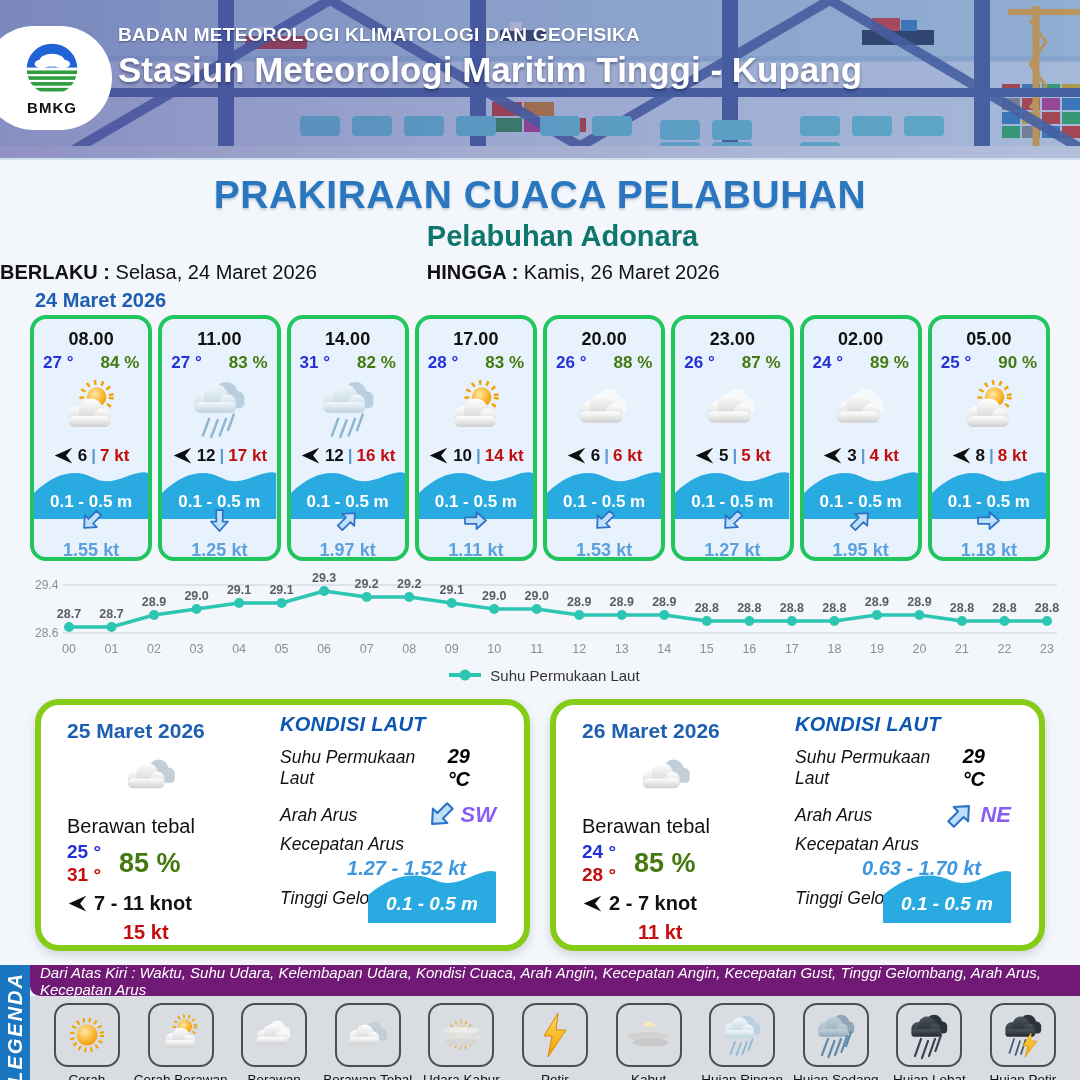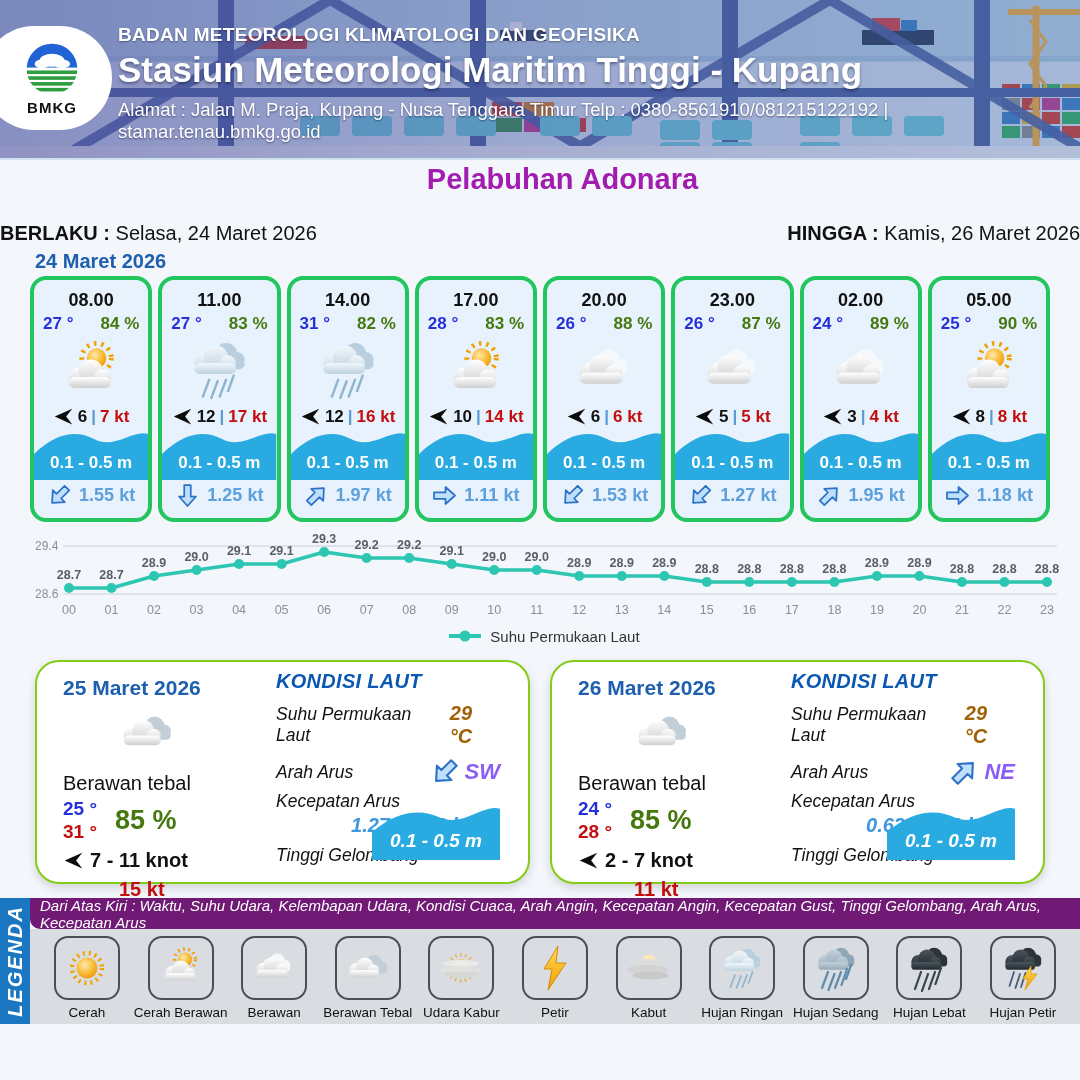--- a/index.html
+++ b/index.html
@@ -15,22 +15,22 @@
              justify-content:center;padding-left:10px;box-sizing:border-box;}
   .logo-label{font-size:15px;font-weight:bold;letter-spacing:1px;color:#111;margin-top:1px;}
   .hero-text{position:absolute;left:118px;top:24px;right:10px;color:#fff;}
   .hero-agency{font-size:19px;font-weight:bold;letter-spacing:.3px;text-shadow:0 1px 2px rgba(0,0,40,.4);}
   .hero-station{font-size:35px;font-weight:bold;margin-top:4px;text-shadow:0 2px 3px rgba(0,0,40,.4);}
   .hero-address{font-size:18.5px;margin-top:9px;text-shadow:0 1px 2px rgba(0,0,40,.5);}
 
   
   .main-title{margin-top:13px;text-align:center;font-size:39px;font-weight:bold;color:#2a77c0;
               letter-spacing:.5px;text-shadow:0 2px 2px rgba(40,70,110,.22);}
-  .port-title{text-align:center;font-size:29px;font-weight:bold;color:#a21caf;margin-top:3px;padding-left:45px;}
-  .validity{display:flex;justify-content:space-between;gap:110px;margin-top:26px;font-size:20px;}
+  .port-title{text-align:center;font-size:29px;font-weight:bold;color:#0f766e;margin-top:3px;padding-left:45px;}
+  .validity{display:flex;justify-content:flex-start;gap:110px;margin-top:8px;font-size:20px;}
   .validity b{font-weight:bold;}
   .forecast-date{margin:5px 0 2px 35px;font-size:20px;font-weight:bold;color:#1e5fb0;height:24px;}
 
   
   .cards{display:flex;gap:6px;padding:0 30px;}
   .wcard{flex:1;position:relative;height:246px;background:#e7f2fc;border:4px solid #22c55e;
          border-radius:16px;overflow:hidden;box-sizing:border-box;}
   .wc-time{text-align:center;font-size:18px;font-weight:bold;margin-top:10px;}
   .wc-th{display:flex;justify-content:space-between;padding:0 9px;margin-top:3px;
          font-size:17px;font-weight:bold;}
@@ -41,50 +41,50 @@
   .wc-wind{display:flex;align-items:center;justify-content:center;gap:4px;margin-top:1px;
            font-size:17px;font-weight:bold;}
   .wind-arrow{width:21px;height:21px;flex:none;}
   .wc-sep{color:#5b9bd5;font-weight:bold;}
   .wc-gust{color:#c40e0e;}
   .wc-wave{position:absolute;left:0;right:0;bottom:38px;height:58px;}
   .wc-wave svg{position:absolute;inset:0;width:100%;height:100%;}
   .wc-wave-text{position:absolute;left:0;right:0;bottom:7px;text-align:center;color:#fff;
                 font-size:17px;font-weight:bold;}
   .wc-cur{position:absolute;left:0;right:0;bottom:0;height:46px;display:flex;align-items:center;
-          justify-content:center;gap:7px;}
+          justify-content:center;gap:7px;flex-direction:column;}
   .cur-arrow{width:25px;height:25px;flex:none;}
   .wc-kt{color:#5da0dc;font-size:18px;font-weight:bold;}
 
   
   .chart-wrap{padding:8px 25px 0 33px;}
   #sst-chart{width:1030px;height:94px;display:block;}
   .chart-legend{display:flex;justify-content:center;align-items:center;gap:8px;height:24px;
                 font-size:15px;color:#333;}
 
   
   .daily{display:flex;gap:20px;padding:0 35px;margin-top:12px;}
-  .dcard{flex:1;height:224px;background:#fff;border:2px solid #84cc16;border-radius:24px;
+  .dcard{flex:1;height:252px;background:#fff;border:6px solid #84cc16;border-radius:24px;
          box-shadow:0 4px 10px rgba(0,0,0,.14);display:flex;box-sizing:border-box;position:relative;}
   .d-left{width:225px;padding:14px 0 0 26px;box-sizing:border-box;}
   .d-date{font-size:21px;font-weight:bold;color:#1e5fb0;}
   .d-icon{margin:2px 0 0 42px;width:84px;height:62px;}
   .d-cond{font-size:20px;margin-top:4px;}
   .d-temps{display:flex;align-items:center;gap:18px;margin-top:2px;}
   .d-minmax{display:flex;flex-direction:column;font-size:19px;font-weight:bold;line-height:23px;}
   .d-min{color:#2531d8;}
   .d-max{color:#c40e0e;}
   .d-hum{font-size:27px;font-weight:bold;color:#45790f;}
   .d-wind{display:flex;align-items:center;gap:6px;font-size:20px;font-weight:bold;margin-top:6px;}
   .d-gust{color:#c40e0e;font-size:20px;font-weight:bold;margin:6px 0 0 56px;}
   .d-right{flex:1;padding:8px 28px 0 14px;box-sizing:border-box;position:relative;font-style:italic;}
   .sea-h{font-size:20px;font-weight:bold;color:#0b57b4;letter-spacing:.3px;}
   .sea-row{display:flex;justify-content:space-between;align-items:center;margin-top:9px;
            font-size:17.5px;}
-  .sea-val{color:#a16207;font-size:20px;font-weight:bold;}
+  .sea-val{color:#000000;font-size:20px;font-weight:bold;}
   .sea-dir{display:flex;align-items:center;gap:5px;color:#8b5cf6;font-size:22px;font-weight:bold;}
   .sea-dir .cur-arrow{width:30px;height:30px;}
   .sea-speed{text-align:right;color:#3f97e0;font-size:20px;font-weight:bold;margin:2px 30px 0 0;}
   .d-wavebox{position:absolute;right:28px;bottom:22px;width:128px;height:62px;}
   .d-wavebox svg{position:absolute;inset:0;width:100%;height:100%;}
   .d-wavebox .wc-wave-text{font-size:19px;bottom:8px;}
 
   
   .legend{position:relative;margin-top:14px;height:126px;}
   .leg-side{position:absolute;left:0;top:0;bottom:0;width:30px;background:#1b76c1;
@@ -336,24 +336,24 @@
           <rect x="4" y="58" width="72" height="5" fill="#2f9e41"></rect>
           <rect x="4" y="66" width="72" height="5" fill="#2f9e41"></rect>
         </g>
       </svg>
       <div class="logo-label">BMKG</div>
     </div>
 
     <div class="hero-text">
       <div class="hero-agency">BADAN METEOROLOGI KLIMATOLOGI DAN GEOFISIKA</div>
       <div class="hero-station">Stasiun Meteorologi Maritim Tinggi - Kupang</div>
-      <div class="hero-address">Alamat : Jalan M. Praja, Kupang - Nusa Tenggara Timur Telp : 0380-8561910/081215122192  | stamar.tenau.bmkg.go.id</div>
     </div>
   </div>
 
+  <div class="main-title">PRAKIRAAN CUACA PELABUHAN</div>
   <div class="port-title">Pelabuhan Adonara</div>
   <div class="validity">
     <div><b>BERLAKU :</b>
       <span>Selasa, 24 Maret 2026</span></div>
     <div><b>HINGGA :</b>
       <span>Kamis, 26 Maret 2026</span></div>
   </div>
   <div class="forecast-date">24 Maret 2026</div>
 
   <div class="cards">

